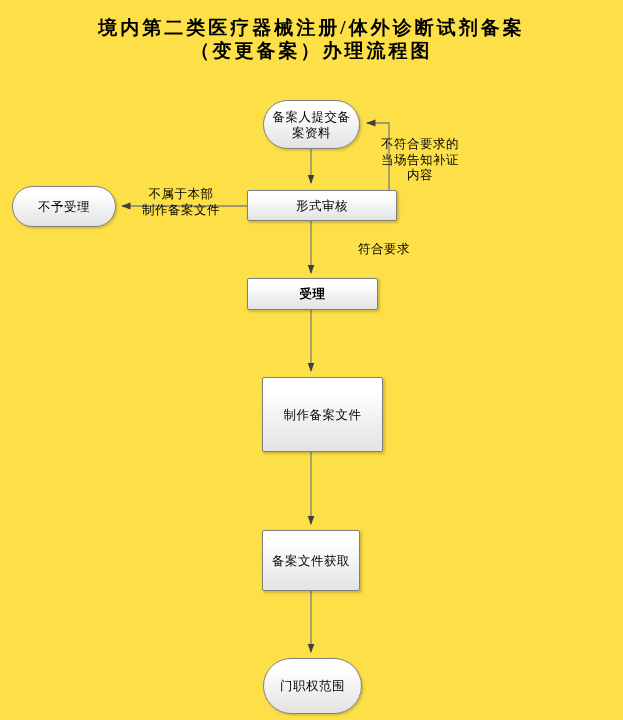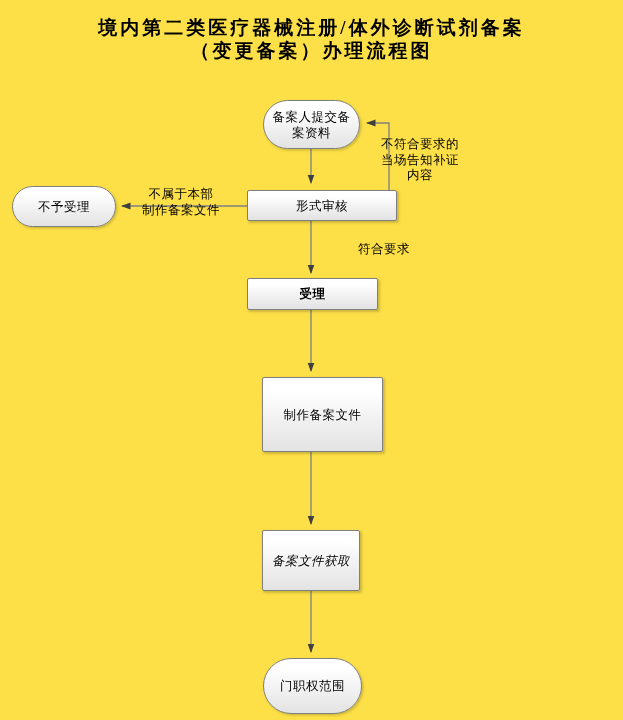--- a/index.html
+++ b/index.html
@@ -50,21 +50,21 @@
     line-height: 16px;
     letter-spacing: 0.5px;
   }
   .rect   { border-radius: 2px; }
   .pill   { border-radius: 26px; }
   #node-submit  { left: 263px; top: 100px; width: 97px;  height: 49px; border-radius: 25px; }
   #node-reject  { left: 12px;  top: 186px; width: 104px; height: 41px; border-radius: 21px; }
   #node-formal  { left: 247px; top: 190px; width: 150px; height: 31px; }
   #node-accept  { left: 247px; top: 278px; width: 131px; height: 32px; font-weight: bold; }
   #node-make    { left: 262px; top: 377px; width: 121px;  height: 75px; }
-  #node-obtain  { left: 262px; top: 530px; width: 98px;  height: 61px; font-style: italic; }
+  #node-obtain  { left: 262px; top: 530px; width: 98px;  height: 61px; }
   #node-publish { left: 263px; top: 658px; width: 99px;  height: 56px; border-radius: 28px; }
   .edge-label {
     position: absolute;
     font-size: 12.5px;
     line-height: 15.5px;
     text-align: center;
     letter-spacing: 0.5px;
     color: #000000;
     white-space: nowrap;
   }

